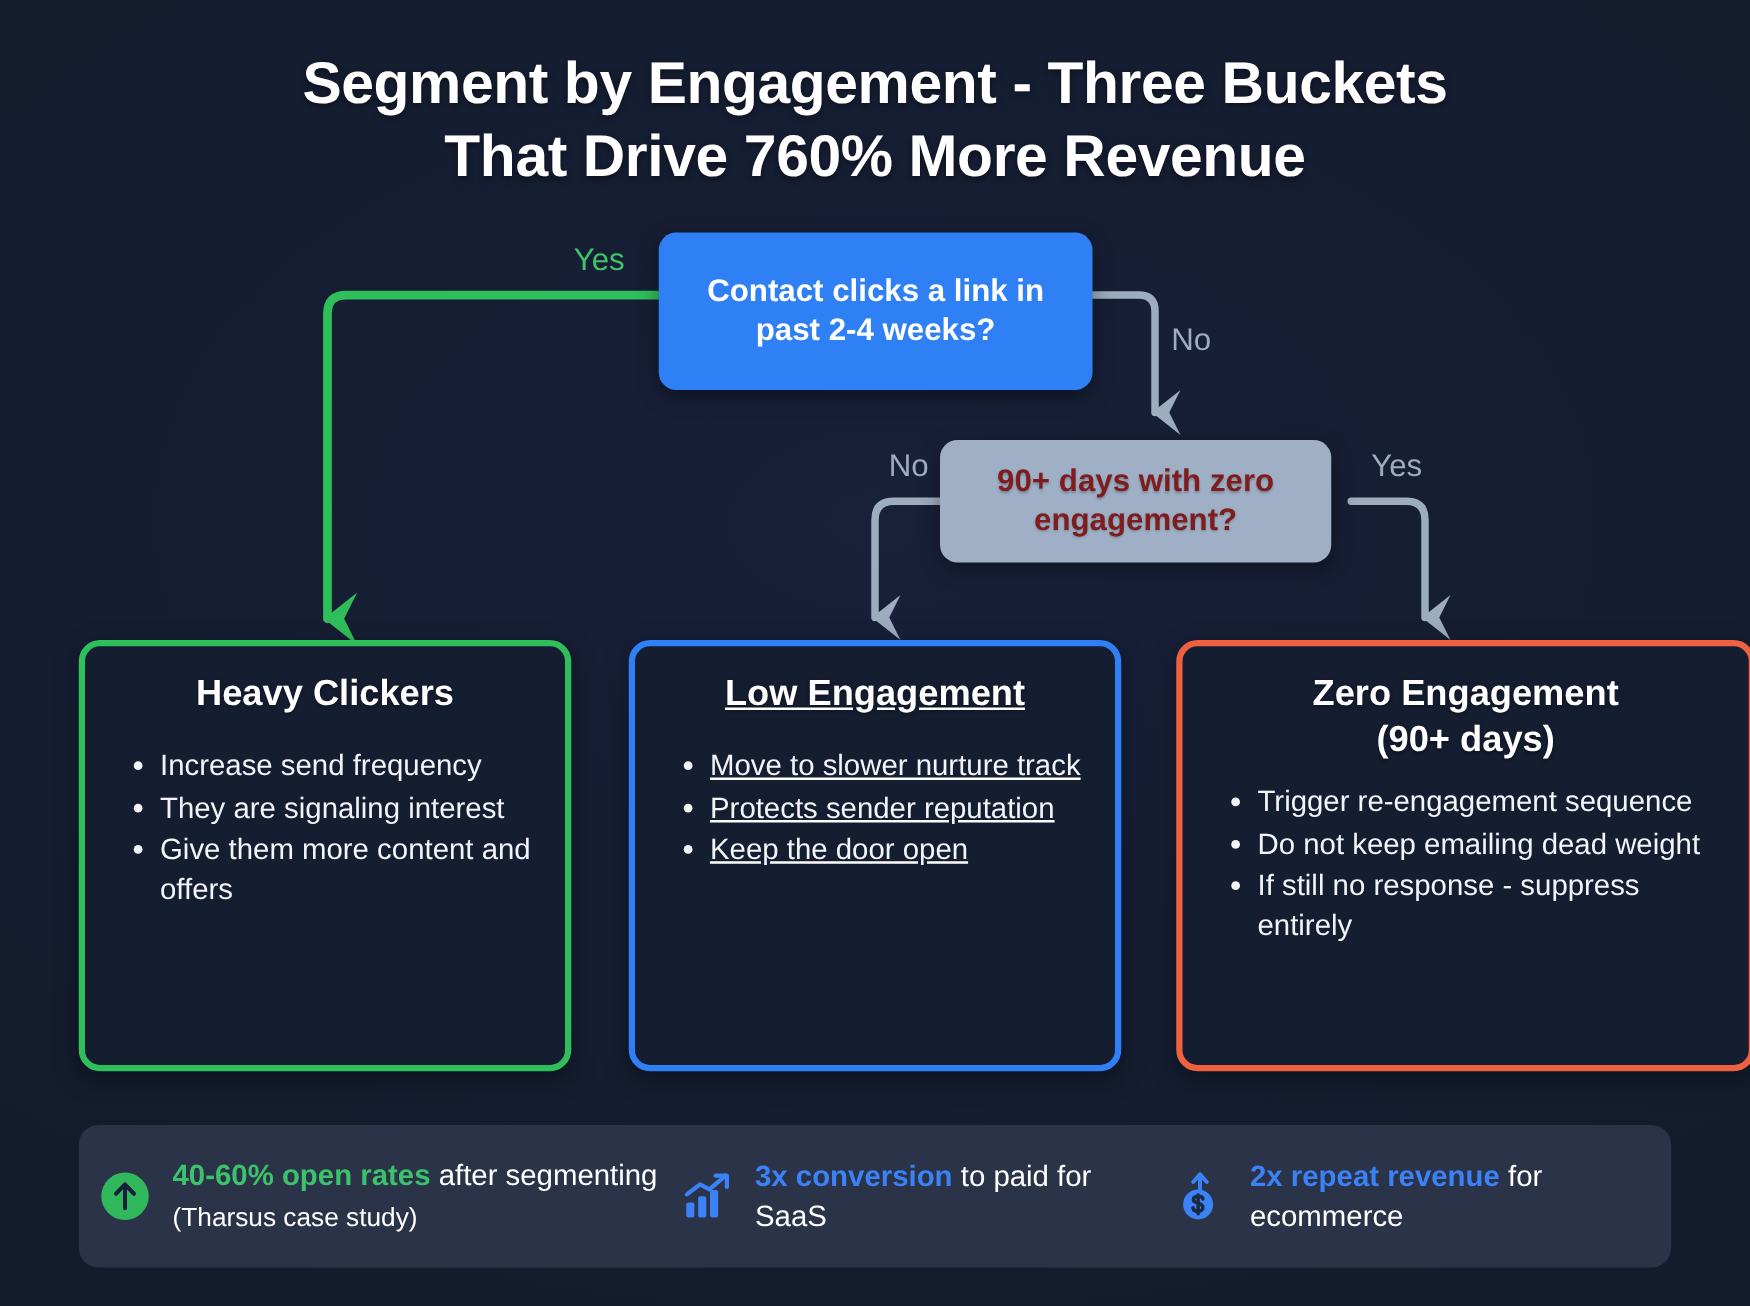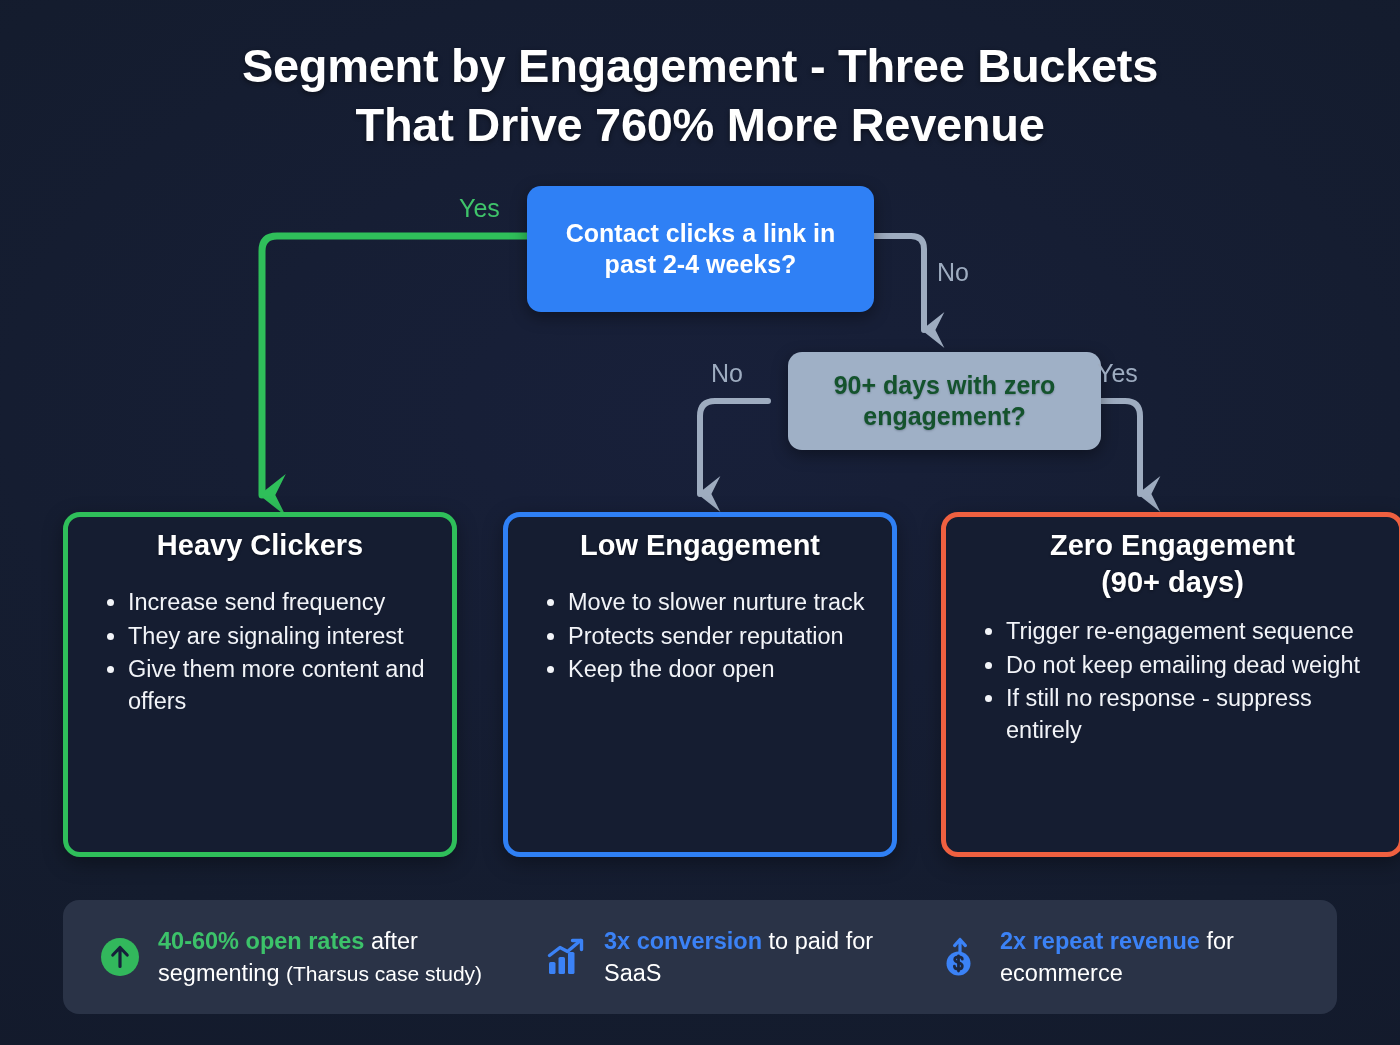--- a/index.html
+++ b/index.html
@@ -58,24 +58,24 @@
   }
   #node-q1 {
     left: 527px; top: 186px;
     width: 347px; height: 126px;
     background: #2f80f5;
     color: #ffffff;
     font-size: 25px;
     padding: 0 18px;
   }
   #node-q2 {
-    left: 788px; top: 352px;
+    left: 752px; top: 352px;
     width: 313px; height: 98px;
     background: #9fb0c6;
-    color: #14532d;
+    color: #7f1d1d;
     font-size: 25px;
     padding: 0 16px;
     text-shadow: 0 1px 2px rgba(40,52,72,.35);
   }
 
   
   .branch-label {
     position: absolute;
     font-size: 25px;
     font-weight: normal;
@@ -87,25 +87,25 @@
   #lbl-yes-2 { left: 1097px; top: 359px; color: #9eacc0; }
 
   
   .card {
     position: absolute;
     top: 512px;
     height: 345px;
     border-radius: 17px;
     border: 5px solid #2fbf5a;
     background: #151d31;
-    padding: 10px 20px 16px 20px;
+    padding: 20px 20px 16px 20px;
     box-shadow: 0 6px 20px rgba(0,0,0,.35);
   }
   #card-heavy { left: 63px;  width: 394px; border-color: #2fbf5a; }
-  #card-low   { left: 503px; width: 394px; border-color: #2f80f5; }
+  #card-low   { left: 503px; width: 394px; border-color: #2f80f5; text-decoration: underline; }
   #card-zero  { left: 941px; width: 463px; border-color: #ef6040; }
 
   .card-title {
     text-align: center;
     font-size: 29px;
     font-weight: bold;
     color: #ffffff;
     line-height: 1.28;
     margin-bottom: 22px;
     text-shadow: 0 1px 3px rgba(0,0,0,.4);
@@ -141,21 +141,21 @@
     background: #2a3347;
     border-radius: 16px;
     display: flex;
     align-items: center;
   }
   .stat {
     display: flex;
     align-items: center;
     gap: 17px;
   }
-  #stat-0 { width: 470px; padding-left: 36px; justify-content: space-between; }
+  #stat-0 { width: 470px; padding-left: 16px; justify-content: space-between; }
   #stat-1 { width: 400px; padding-left: 12px; }
   #stat-2 { width: 400px; padding-left: 8px; }
 
   .stat-icon {
     flex: 0 0 auto;
     width: 42px; height: 42px;
     display: flex;
     align-items: center;
     justify-content: center;
   }

